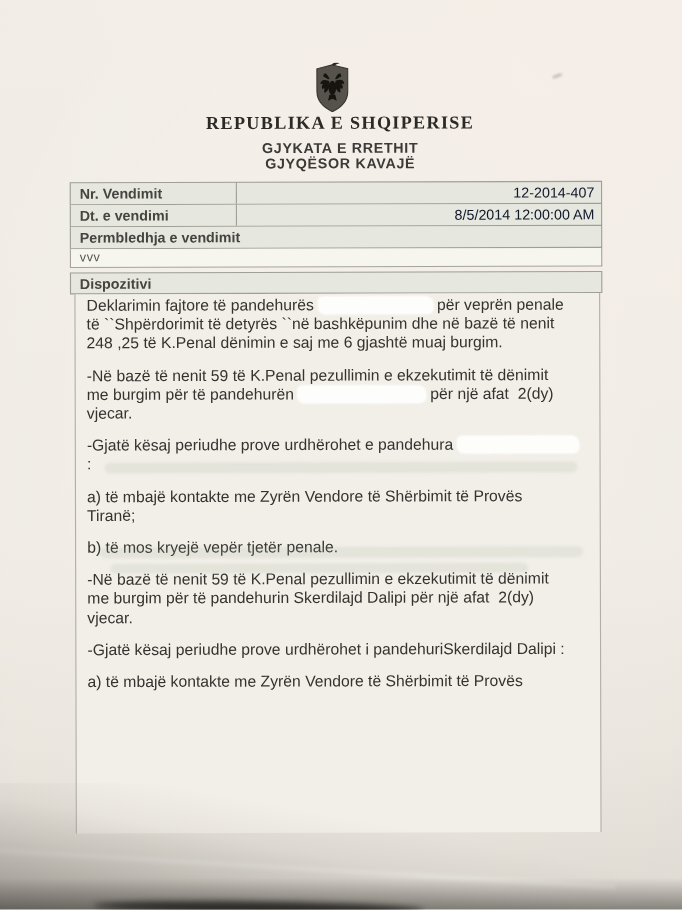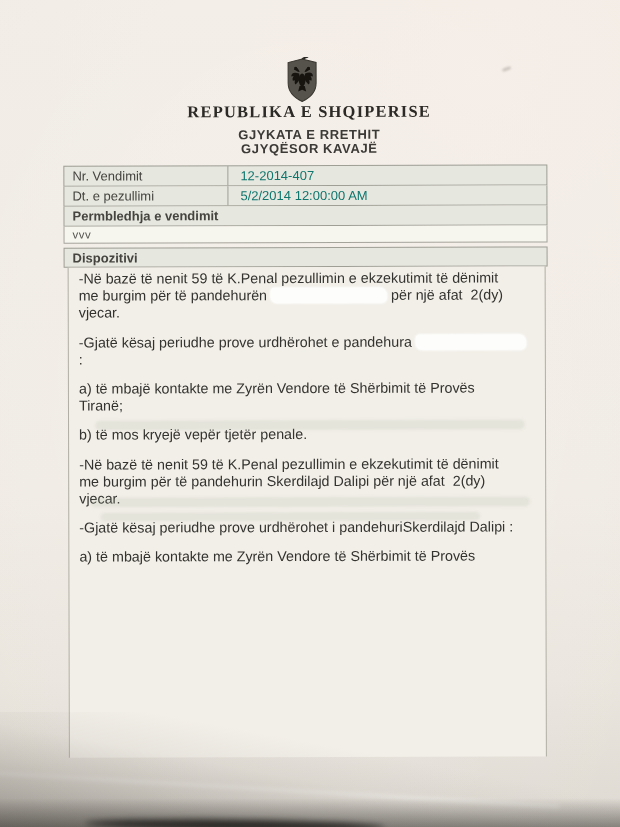--- a/index.html
+++ b/index.html
@@ -28,24 +28,24 @@
   .court2{top:141px;}
   
   .itable{position:absolute;left:64px;top:165px;width:484px;font-size:13px;}
   .irow{
     box-sizing:border-box;display:flex;align-items:center;
     border:1px solid var(--brd,rgba(122,120,110,.65));border-top:none;
     background:var(--rowbg,#e6e7df);
   }
   .irow.first{border-top:1px solid var(--brd,rgba(122,120,110,.65));}
   .lblcell{
-    box-sizing:border-box;width:164px;padding:3px 6px 3px 8px;font-weight:normal;color:#45443f;
+    box-sizing:border-box;width:151px;padding:3px 6px 3px 8px;font-weight:bold;color:#45443f;
     border-right:1px solid var(--brd,rgba(122,120,110,.65));align-self:stretch;display:flex;align-items:center;
   }
-  .valcell{box-sizing:border-box;flex:1;padding:3px 6px 3px 12px;color:#0f766e;}
+  .valcell{box-sizing:border-box;flex:1;padding:3px 6px 3px 12px;color:#0f172a;text-align:right;}
   .fullcell{box-sizing:border-box;flex:1;padding:3px 6px 3px 8px;font-weight:bold;color:#45443f;}
   .row-h21{height:21px;} .row-h20{height:20px;} .row-h17{height:17px;}
   .irow.white{background:#f6f5ee;}
   .vvv{font-weight:normal;font-size:11.5px;color:#55544e;letter-spacing:.5px;}
   .gap4{height:4px;border:none;background:transparent;}
   .irow.afterGap{border-top:1px solid var(--brd,rgba(122,120,110,.65));}
   
   .content{
     box-sizing:border-box;position:absolute;left:68px;top:267px;width:478px;height:490px;
     border-left:1px solid rgba(122,120,110,.55);border-right:1px solid rgba(122,120,110,.55);
@@ -109,36 +109,41 @@
     <div class="title">REPUBLIKA E SHQIPERISE</div>
     <div class="court court1">GJYKATA E RRETHIT</div>
     <div class="court court2">GJYQËSOR KAVAJË</div>
 
     <div class="itable">
       <div class="irow first row-h21">
         <div class="lblcell">Nr. Vendimit</div>
         <div class="valcell">12-2014-407</div>
       </div>
       <div class="irow row-h20">
-        <div class="lblcell">Dt. e pezullimi</div>
-        <div class="valcell">5/2/2014 12:00:00 AM</div>
+        <div class="lblcell">Dt. e vendimi</div>
+        <div class="valcell">8/5/2014 12:00:00 AM</div>
       </div>
       <div class="irow row-h20">
         <div class="fullcell">Permbledhja e vendimit</div>
       </div>
       <div class="irow white row-h17">
         <div class="fullcell vvv">vvv</div>
       </div>
       <div class="gap4"></div>
       <div class="irow afterGap row-h20">
         <div class="fullcell">Dispozitivi</div>
       </div>
     </div>
 
     <div class="content" id="dispozitivi-content">
+        <div class="para">
+          <div class="bodyline">Deklarimin fajtore të pandehurës <span class="redaction" style="width: 104px;"></span> për veprën penale</div>
+          <div class="bodyline">të ``Shpërdorimit të detyrës ``në bashkëpunim dhe në bazë të nenit</div>
+          <div class="bodyline">248 ,25 të K.Penal dënimin e saj me 6 gjashtë muaj burgim.</div>
+        </div>
         <div class="para">
           <div class="bodyline">-Në bazë të nenit 59 të K.Penal pezullimin e ekzekutimit të dënimit</div>
           <div class="bodyline">me burgim për të pandehurën <span class="redaction" style="width: 116px;"></span> për një afat  2(dy)</div>
           <div class="bodyline">vjecar.</div>
         </div>
         <div class="para">
           <div class="bodyline">-Gjatë kësaj periudhe prove urdhërohet e pandehura <span class="redaction" style="width: 110px;"></span></div>
           <div class="bodyline">:</div>
         </div>
         <div class="para">

